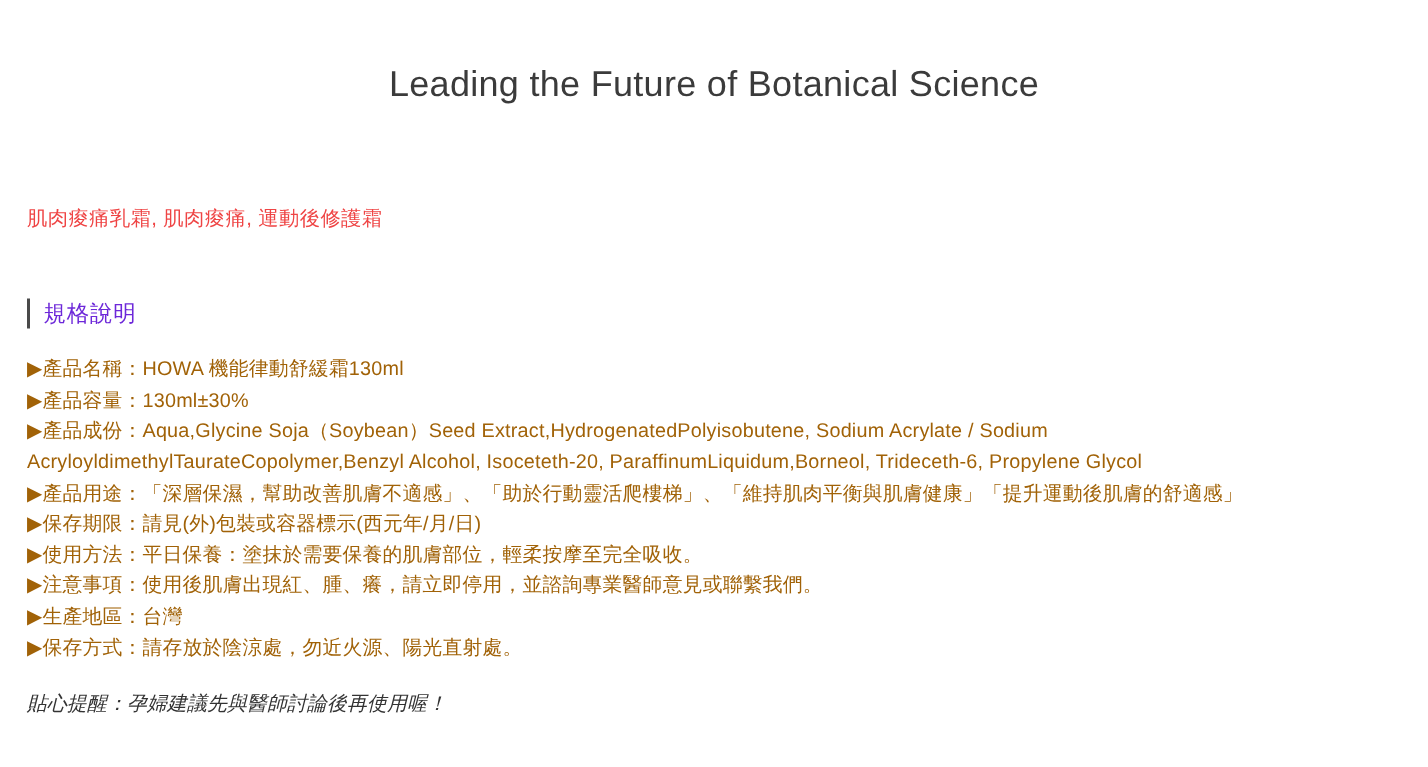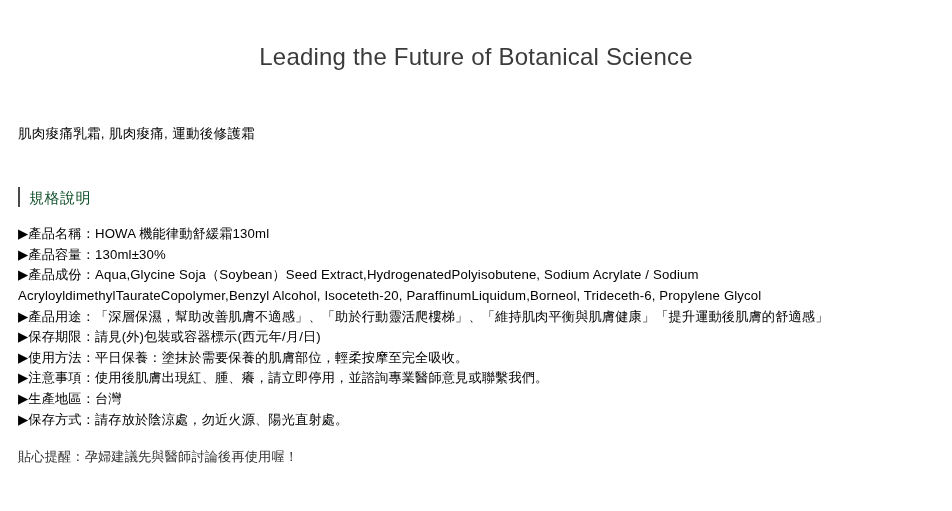--- a/index.html
+++ b/index.html
@@ -46,72 +46,73 @@
 
   
   .content {
     position: absolute;
     top: 88px;
     left: 18px;
     width: 930px;
   }
 
   .keywords {
-    margin-top: 36px;
+    margin-top: 48px;
     font-size: 13.5px;
-    color: #000000;
+    color: #ef4444;
     line-height: 1.5;
     letter-spacing: 0.3px;
   }
 
   
   .section-head {
     margin-top: 42px;
     display: flex;
     align-items: center;
     height: 22px;
   }
   .section-rule {
     width: 2px;
     height: 20px;
     background: #4a4a4a;
     margin-right: 9px;
     flex: 0 0 auto;
   }
   .section-title {
     font-size: 15px;
-    color: #14532d;
+    color: #6d28d9;
     letter-spacing: 0.5px;
     line-height: 1;
   }
 
   
   .spec-list {
     margin-top: 16px;
     list-style: none;
     padding: 0;
   }
   .spec-item {
     font-size: 13.2px;
-    color: #000000;
+    color: #a16207;
     line-height: 20.6px;
     letter-spacing: 0.15px;
     text-indent: 0;
     word-break: break-word;
   }
   .spec-item .spec-text {
     display: inline;
   }
 
   .footnote {
     margin-top: 17px;
     font-size: 13.2px;
     color: #333333;
     line-height: 20.6px;
     letter-spacing: 0.15px;
+    font-style: italic;
   }
 </style>
 </head>
 <body>
 
 <div class="page">
 
   <div class="hero">
     <h1 class="hero-title">Leading the Future of Botanical Science</h1>
   </div>

